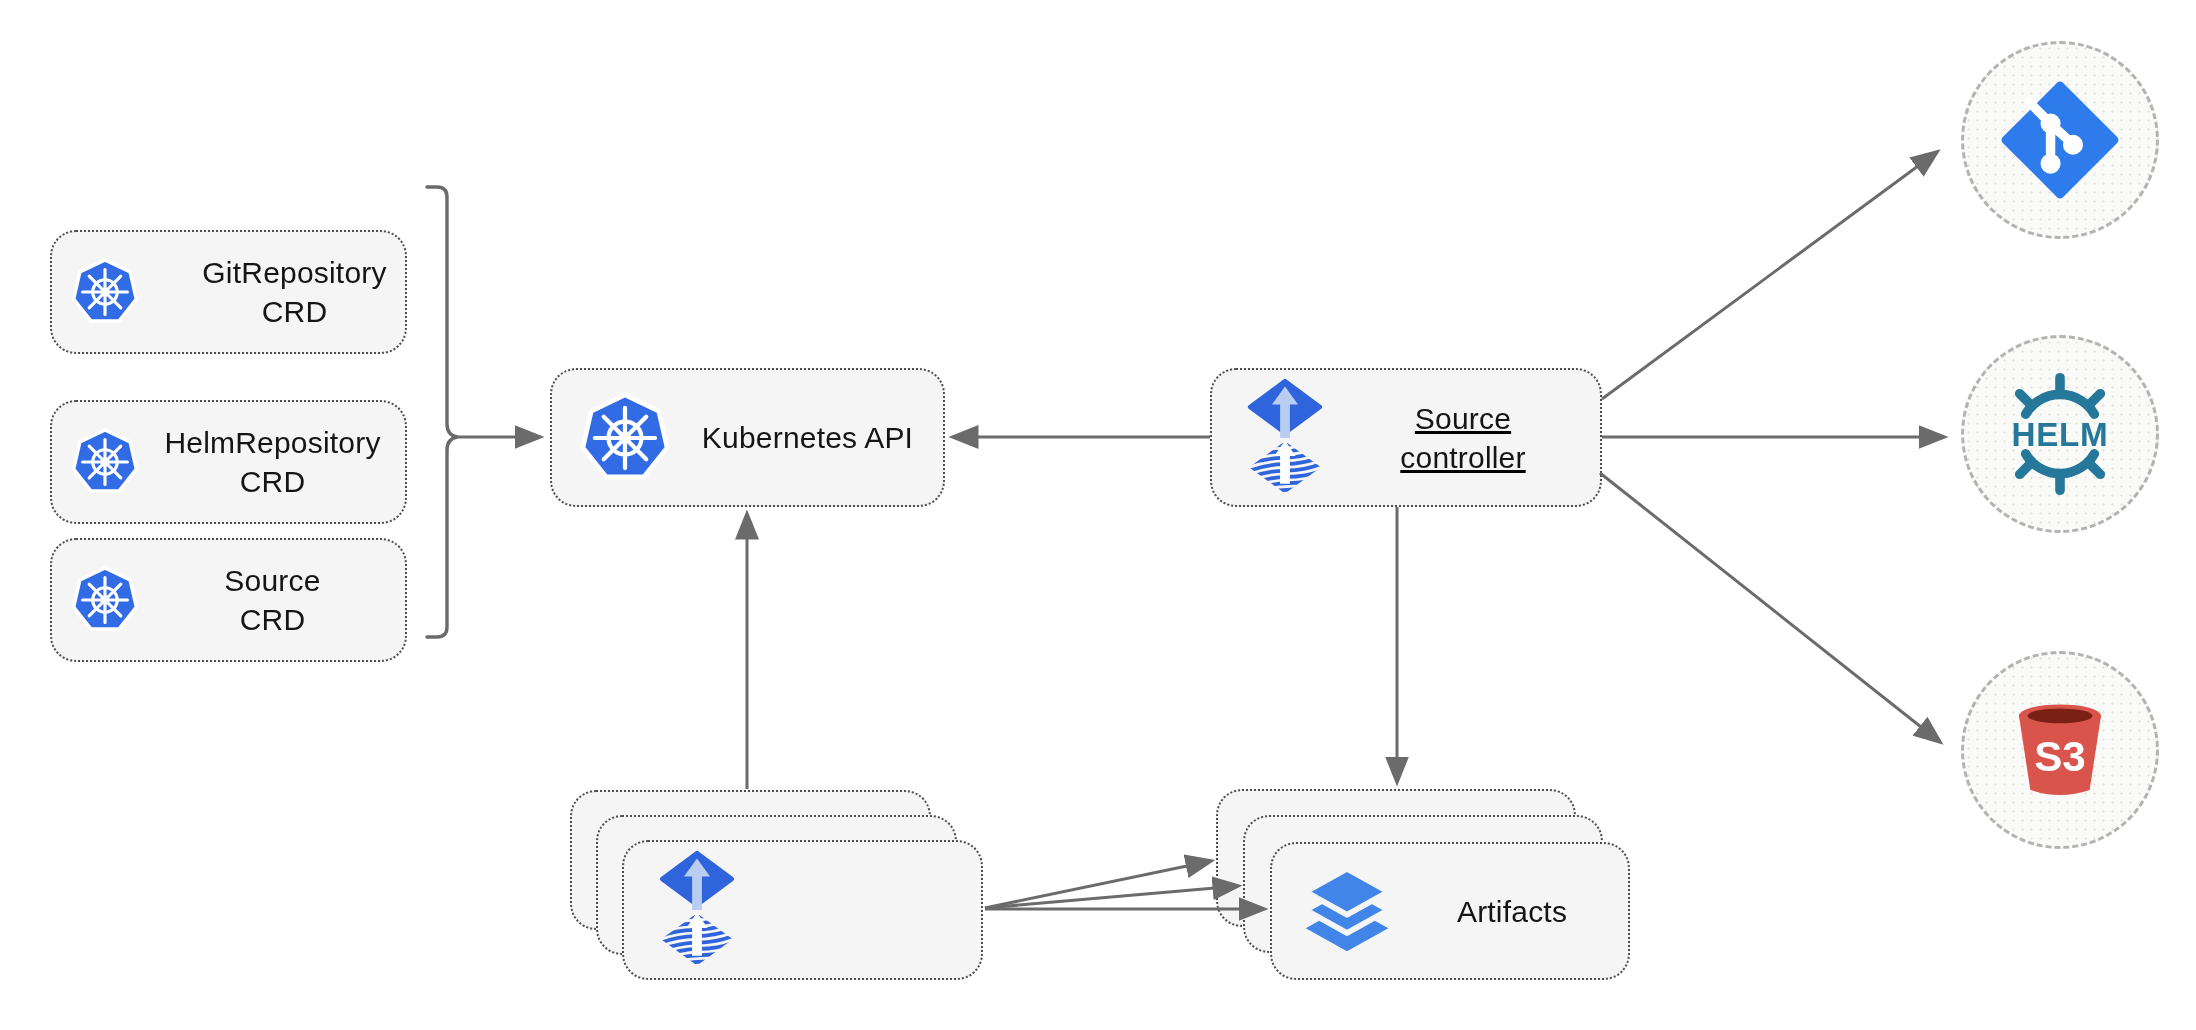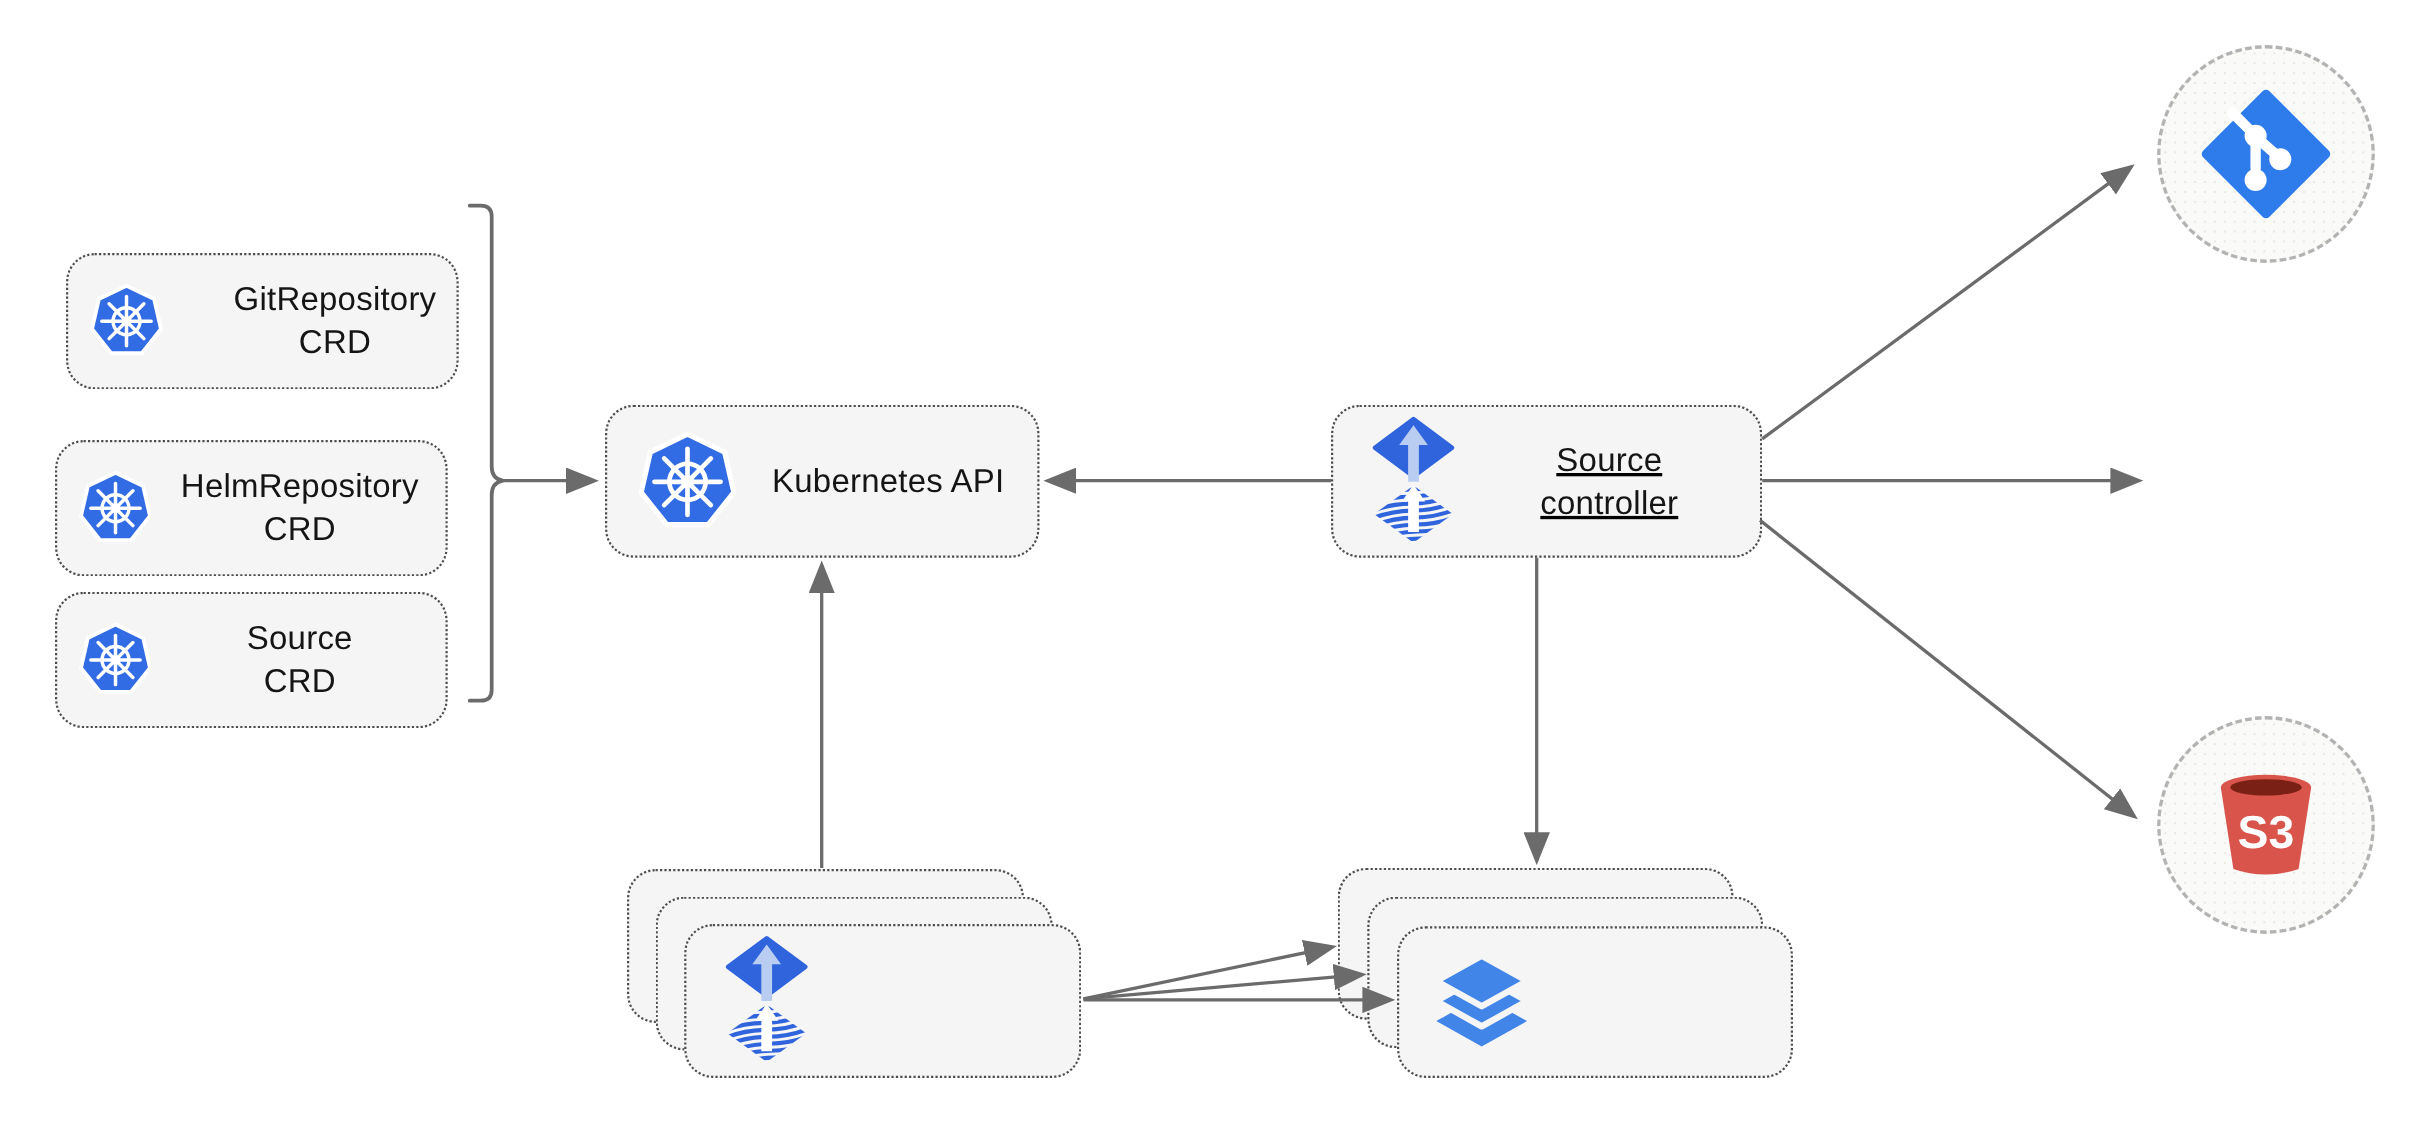--- a/index.html
+++ b/index.html
@@ -27,21 +27,21 @@
     background:var(--node-fill);
     border:2.5px dotted var(--node-border);
     border-radius:26px;
   }
   .box{display:flex;align-items:center;}
   .label{
     flex:1;text-align:center;font-size:30px;line-height:39px;
     color:var(--text);white-space:pre-line;letter-spacing:.2px;
   }
   
-  #crd-git{left:60px;top:230px;width:357px;height:124px;gap:44px;}
+  #crd-git{left:50px;top:230px;width:357px;height:124px;gap:44px;}
   #crd-helm{left:50px;top:400px;width:357px;height:124px;}
   #crd-bucket{left:50px;top:538px;width:357px;height:124px;}
   .crd .icon-k8s{width:70px;height:70px;margin-left:18px;flex:none;}
   
   #k8s-api{left:550px;top:368px;width:395px;height:139px;}
   #k8s-api .icon-k8s{width:94px;height:94px;margin-left:26px;flex:none;}
   
   #source-controller{left:1210px;top:368px;width:392px;height:139px;text-decoration:underline;}
   .icon-flux{width:82px;height:124px;margin-left:32px;flex:none;}
   
@@ -228,36 +228,52 @@
   </div>
 
   <div class="ghost" id="artifacts-ghost1"></div>
   <div class="ghost" id="artifacts-ghost2"></div>
   <div class="box" id="artifacts">
     <svg class="icon-layers" viewBox="0 0 100 100">
       <path class="layer" d="M50 44 L93 68 L50 92 L7 68 Z"></path>
       <path class="layer layer-sep" d="M50 25 L93 49 L50 73 L7 49 Z"></path>
       <path class="layer layer-sep" d="M50 6 L93 30 L50 54 L7 30 Z"></path>
     </svg>
+    <div class="label">Artifacts</div>
   </div>
 
   <div class="circle" id="ext-git">
     <svg class="icon-git" viewBox="0 0 100 100">
       <path class="git-diamond" d="M50 4 L96 50 L50 96 L4 50 Z"></path>
       <g class="git-glyph">
         <line x1="24" y1="18" x2="37" y2="31"></line>
         <line x1="47" y1="41" x2="56" y2="49"></line>
         <line x1="42" y1="44" x2="42" y2="61"></line>
       </g>
       <circle class="git-node" cx="42" cy="36" r="8.5"></circle>
       <circle class="git-node" cx="61" cy="54" r="8.5"></circle>
       <circle class="git-node" cx="42" cy="70" r="8.5"></circle>
     </svg>
   </div>
 
+  <div class="circle" id="ext-helm">
+    <svg class="icon-helm" viewBox="0 0 100 100">
+      <g class="helm-stroke">
+        <path d="M23.2 34.5 A31 31 0 0 1 76.8 34.5"></path>
+        <path d="M23.2 65.5 A31 31 0 0 0 76.8 65.5"></path>
+        <line x1="50" y1="19" x2="50" y2="6"></line>
+        <line x1="71.9" y1="28.1" x2="81.5" y2="18.5"></line>
+        <line x1="28.1" y1="28.1" x2="18.5" y2="18.5"></line>
+        <line x1="50" y1="81" x2="50" y2="94"></line>
+        <line x1="71.9" y1="71.9" x2="81.5" y2="81.5"></line>
+        <line x1="28.1" y1="71.9" x2="18.5" y2="81.5"></line>
+      </g>
+      <text class="helm-text" x="50" y="59" text-anchor="middle">HELM</text>
+    </svg>
+  </div>
 
   <div class="circle" id="ext-s3">
     <svg class="icon-s3" viewBox="0 0 100 100">
       <path class="s3-body" d="M14 20 L24 85 Q50 94 76 85 L86 20 Z"></path>
       <ellipse class="s3-body" cx="50" cy="20" rx="36" ry="10"></ellipse>
       <ellipse class="s3-top" cx="50" cy="20" rx="28.5" ry="6.5"></ellipse>
       <text class="s3-text" x="50" y="68" text-anchor="middle">S3</text>
     </svg>
   </div>
 

